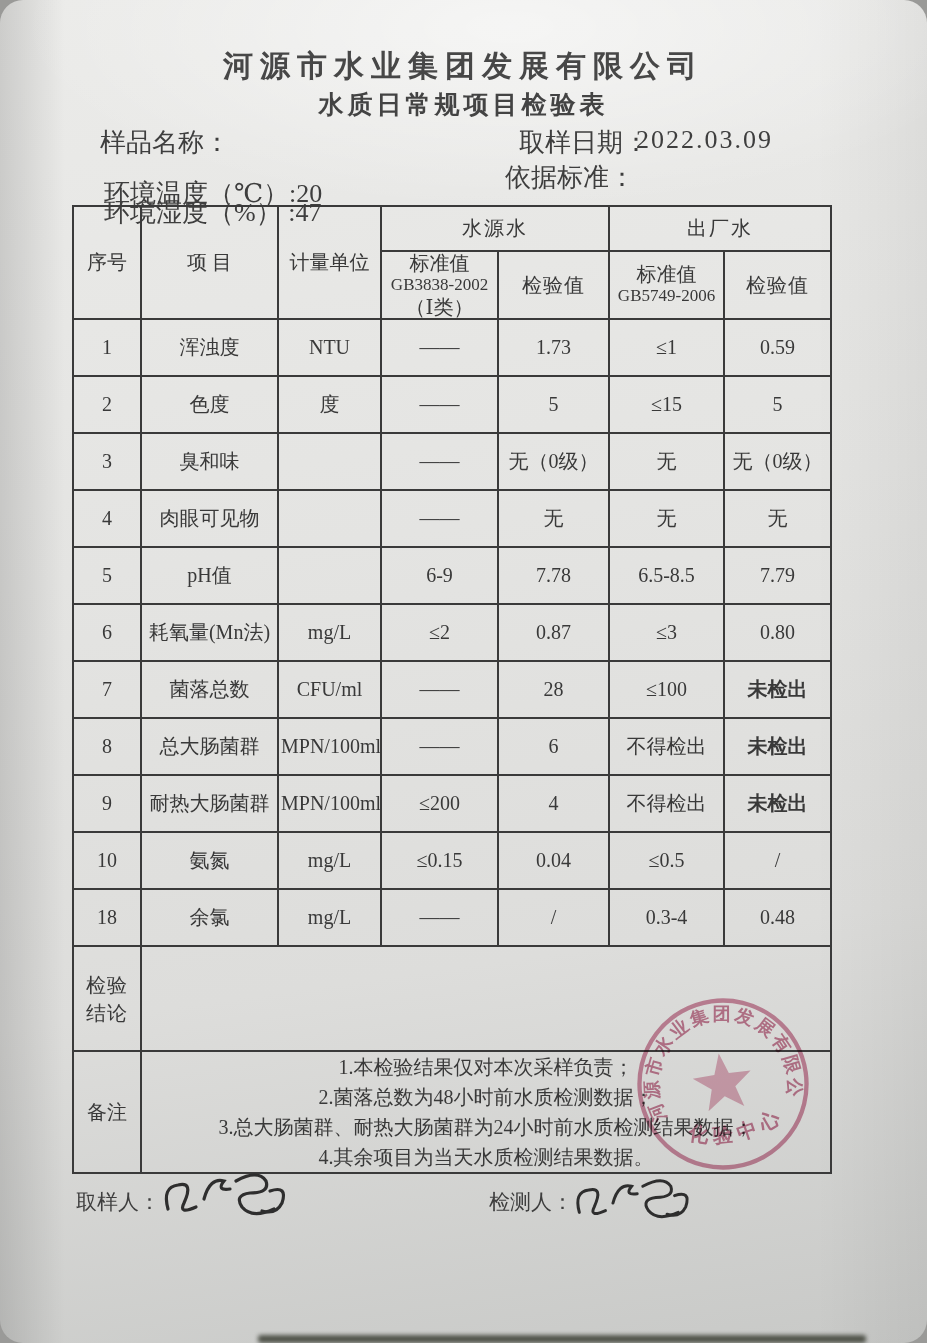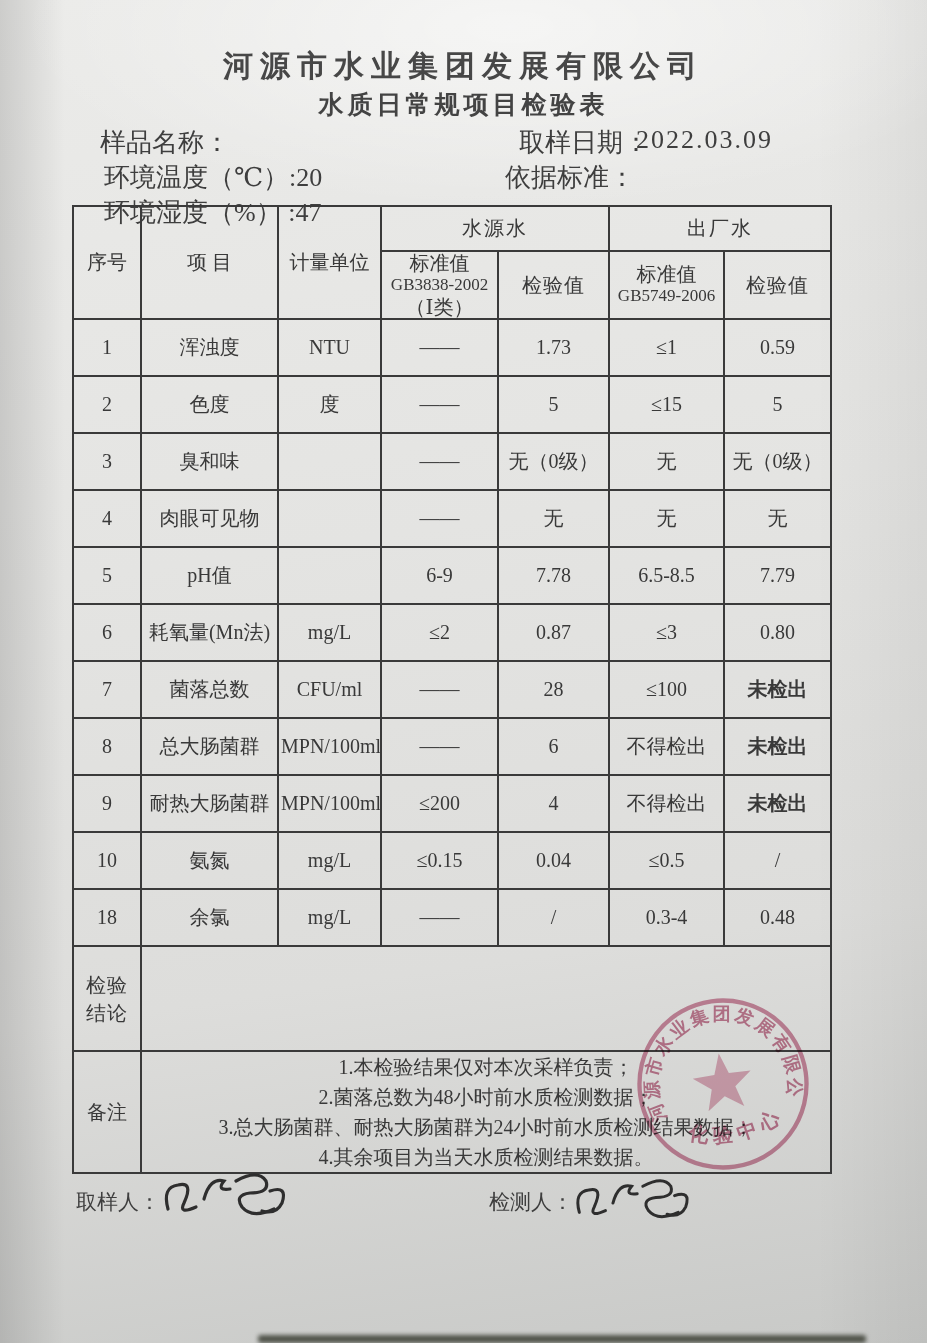--- a/index.html
+++ b/index.html
@@ -4,20 +4,21 @@
 <style>
   html,body{margin:0;padding:0;background:#9a9a98;}
   .photo{
     position:relative;width:927px;height:1343px;overflow:hidden;
     font-family:"Liberation Serif","DejaVu Serif",serif;
     color:#3c3c3c;
     background:
       radial-gradient(ellipse 700px 260px at 55% 2%, rgba(255,255,255,0.55), rgba(255,255,255,0) 70%),
       linear-gradient(to right, rgba(0,0,0,0.13), rgba(0,0,0,0) 7%, rgba(0,0,0,0) 88%, rgba(0,0,0,0.05) 100%),
       linear-gradient(172deg,#ebebe9 0%,#e4e4e2 40%,#dddddb 70%,#c8c9c7 100%);
+    border-radius: 23px;
   }
   
   .title{position:absolute;top:46px;left:0;width:100%;text-align:center;
     font-size:30px;font-weight:700;letter-spacing:7px;color:#474747;}
   .subtitle{position:absolute;top:88px;left:0;width:100%;text-align:center;
     font-size:25px;font-weight:600;letter-spacing:4px;color:#434343;}
   .meta{position:absolute;font-size:26px;white-space:nowrap;color:#3e3e3e;}
   
   table.report{position:absolute;left:72px;top:205px;border-collapse:collapse;table-layout:fixed;
     width:758px;background:transparent;}
@@ -47,21 +48,21 @@
 
 <div class="photo">
 
   <div class="title">河源市水业集团发展有限公司</div>
   <div class="subtitle">水质日常规项目检验表</div>
 
   <span class="meta" style="left:100px;top:125px;">样品名称：</span>
   <span class="meta" style="left:519px;top:125px;">取样日期：</span>
   <span class="meta" style="left:636px;top:125px;letter-spacing:2px;">2022.03.09</span>
 
-  <span class="meta" style="left:104px;top:160px;">环境温度（℃）:20</span>
+  <span class="meta" style="left:104px;top:176px;">环境温度（℃）:20</span>
   <span class="meta" style="left:505px;top:160px;">依据标准：</span>
 
   <span class="meta" style="left:104px;top:195px;">环境湿度（%）  :47</span>
 
   <table class="report">
     <colgroup>
       <col style="width:68px">
         <col style="width:137px">
         <col style="width:103px">
       <col style="width:117px">

